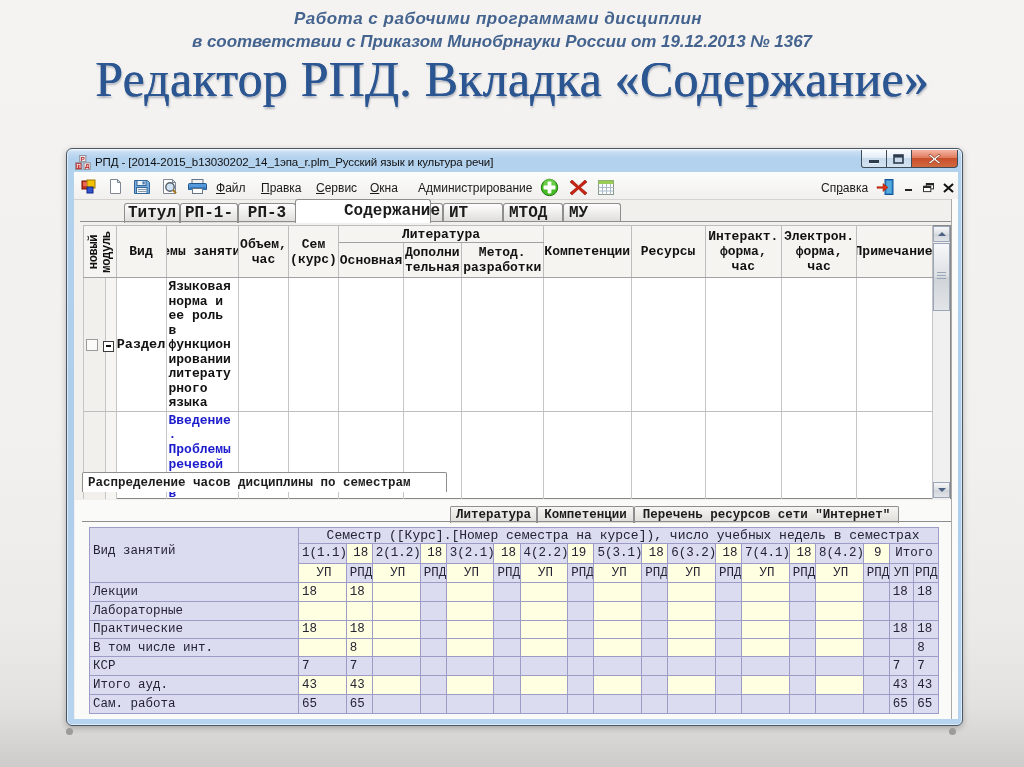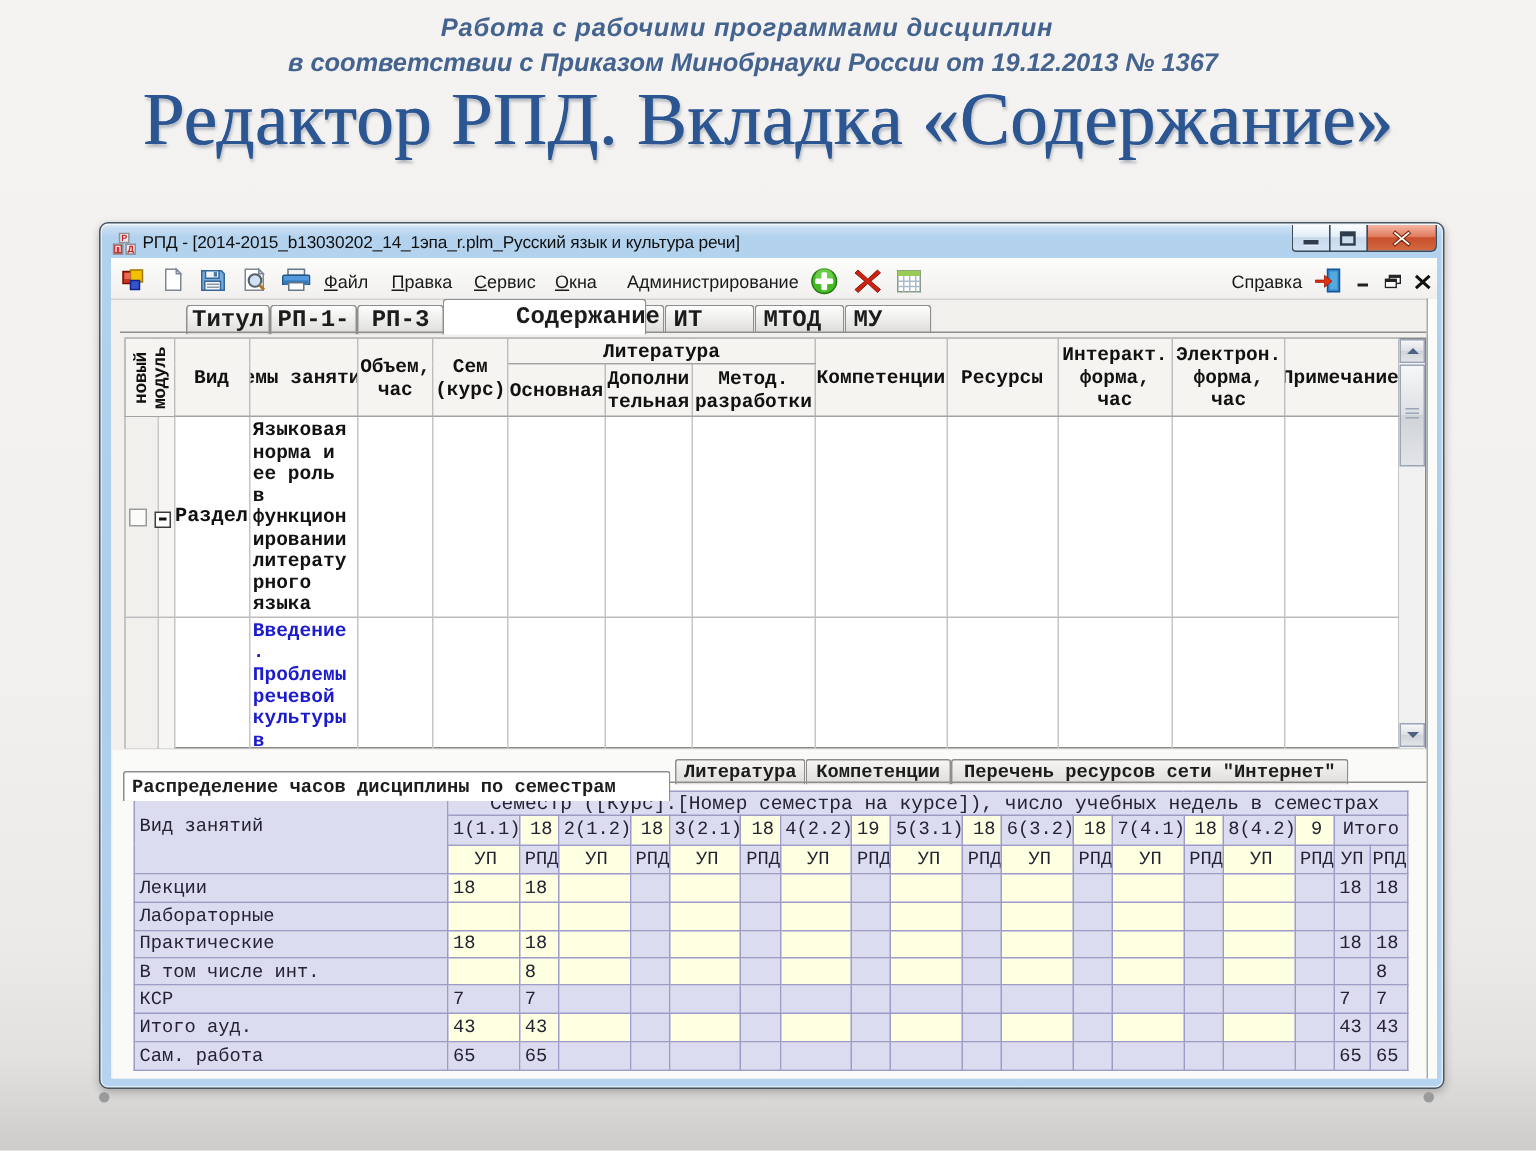--- a/index.html
+++ b/index.html
@@ -32,21 +32,21 @@
 
 .grid1{left:83px;top:225px;width:868px;height:274px;background:#ffffff;border:1px solid #888888;box-sizing:border-box;}
 table{border-collapse:collapse;table-layout:fixed;}
 .t1{width:849px;font-family:"Liberation Mono",monospace;font-weight:bold;color:#111111;}
 .t1 th{background:#f5f4f1;border:1px solid #bdbdbd;border-bottom-color:#a2a2a2;font-size:13px;font-weight:bold;padding:0;text-align:center;overflow:hidden;white-space:nowrap;}
 .t1 td{border-left:1px solid #c6c6c6;border-right:1px solid #c6c6c6;border-bottom:1px solid #bdbdbd;padding:0;vertical-align:middle;overflow:hidden;font-size:13px;}
 
 .tab2{top:506px;height:16px;border:1px solid #8e8e8e;border-bottom:none;border-radius:2px 2px 0 0;
  background:linear-gradient(180deg,#f6f5f3,#dddcd8);
  font-family:"Liberation Mono",monospace;font-weight:bold;font-size:12.5px;color:#1c1c1c;text-align:center;line-height:16px;}
-.tab2.active{top:514px;height:20px;background:#ffffff;line-height:20px;z-index:5;}
+.tab2.active{top:472px;height:20px;background:#ffffff;line-height:20px;z-index:5;}
 .tabline2{left:82px;top:521px;width:869px;height:1px;background:#8e8e8e;}
 
 .t2{position:absolute;left:89px;top:527px;width:849px;font-family:"Liberation Mono",monospace;font-weight:normal;color:#232333;}
 .t2 td{border:1px solid #9c9cc7;background:#dcdcf1;font-size:12.5px;padding:0 0 0 3px;overflow:hidden;white-space:nowrap;}
 .t2 td.y{background:#ffffe1;}
 .dot{width:7px;height:7px;border-radius:50%;background:#9b9b9b;}
 .vtx{position:absolute;top:50%;transform:translate(-50%,-50%) rotate(-90deg);font-size:12px;white-space:nowrap;letter-spacing:-0.3px;}
 .wrapcell{font-size:13.5px;line-height:14.55px;padding:2px 0 0 2px !important;text-align:left;}
 .blue{color:#1c1ccd;}
 .cb{display:inline-block;width:10px;height:10px;border:1px solid #9a9a9a;background:#fbfbfa;vertical-align:middle;}

